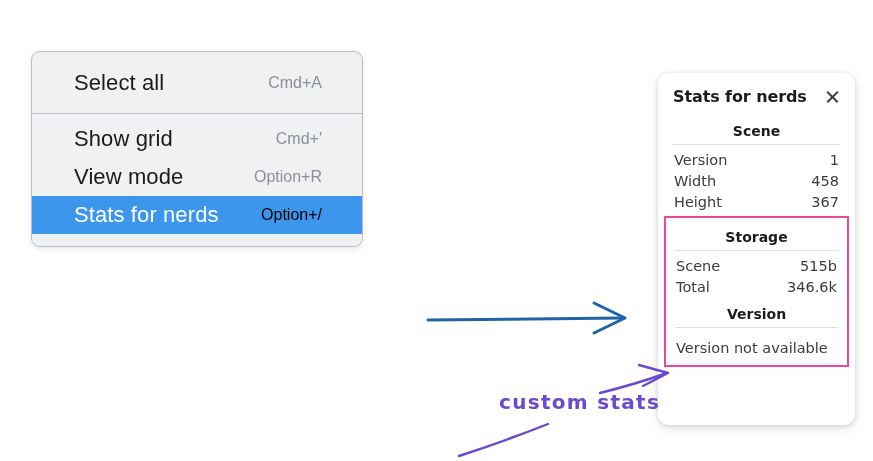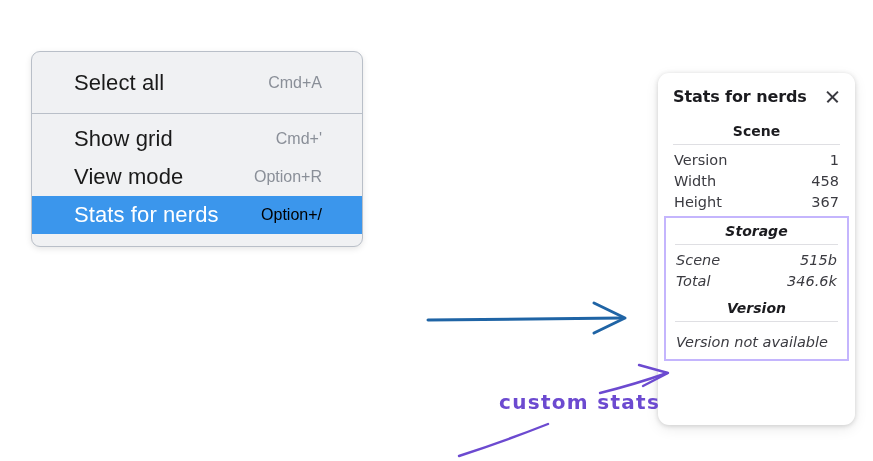--- a/index.html
+++ b/index.html
@@ -133,25 +133,24 @@
   .stat-row .v { color: #3b3b41; }
   .stat-note {
     font-size: 14.5px;
     color: #3b3b41;
     padding: 3px 4px;
     margin-top: 9px;
   }
 
   
   #custom-stats-box {
-    border: 2px solid #c4b5fd;
+    border: 2px solid #ec4899;
     margin: 4px -6px 0 -6px;
-    padding: 4px 6px 6px 6px;
-    box-sizing: border-box;
-    font-style: italic;
+    padding: 10px 6px 6px 6px;
+    box-sizing: border-box;
   }
   #custom-stats-box .sec-title.version { padding-top: 9px; }
 
   
   .annot {
     position: absolute;
     pointer-events: none;
   }
   #annotation-label {
     position: absolute;

